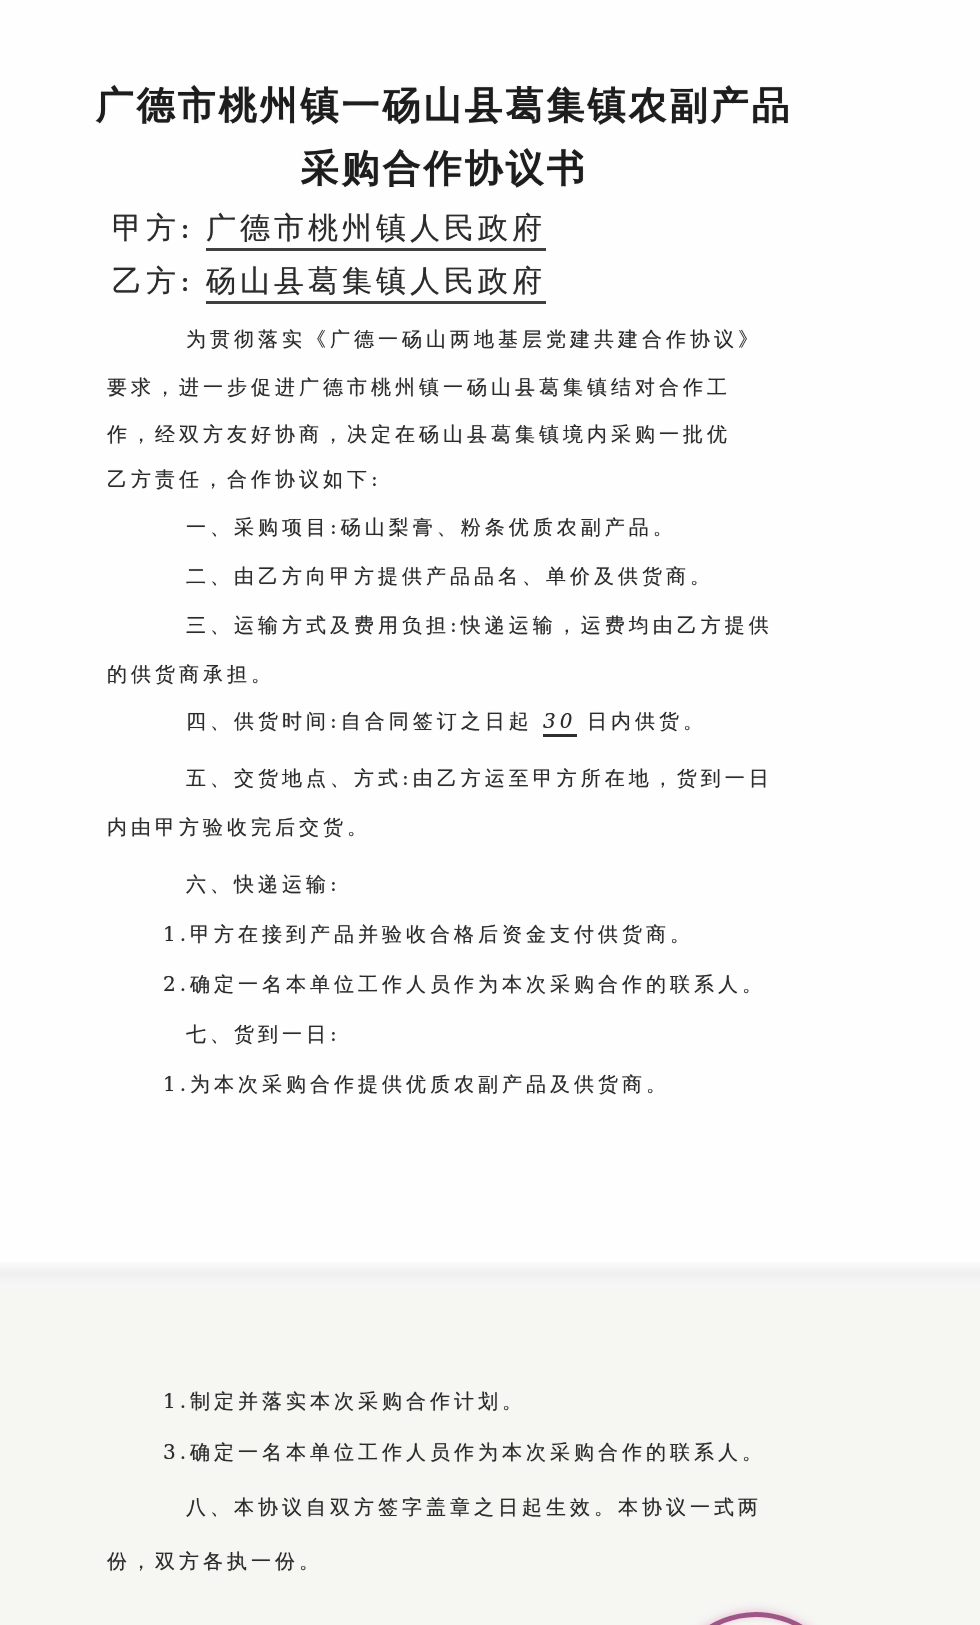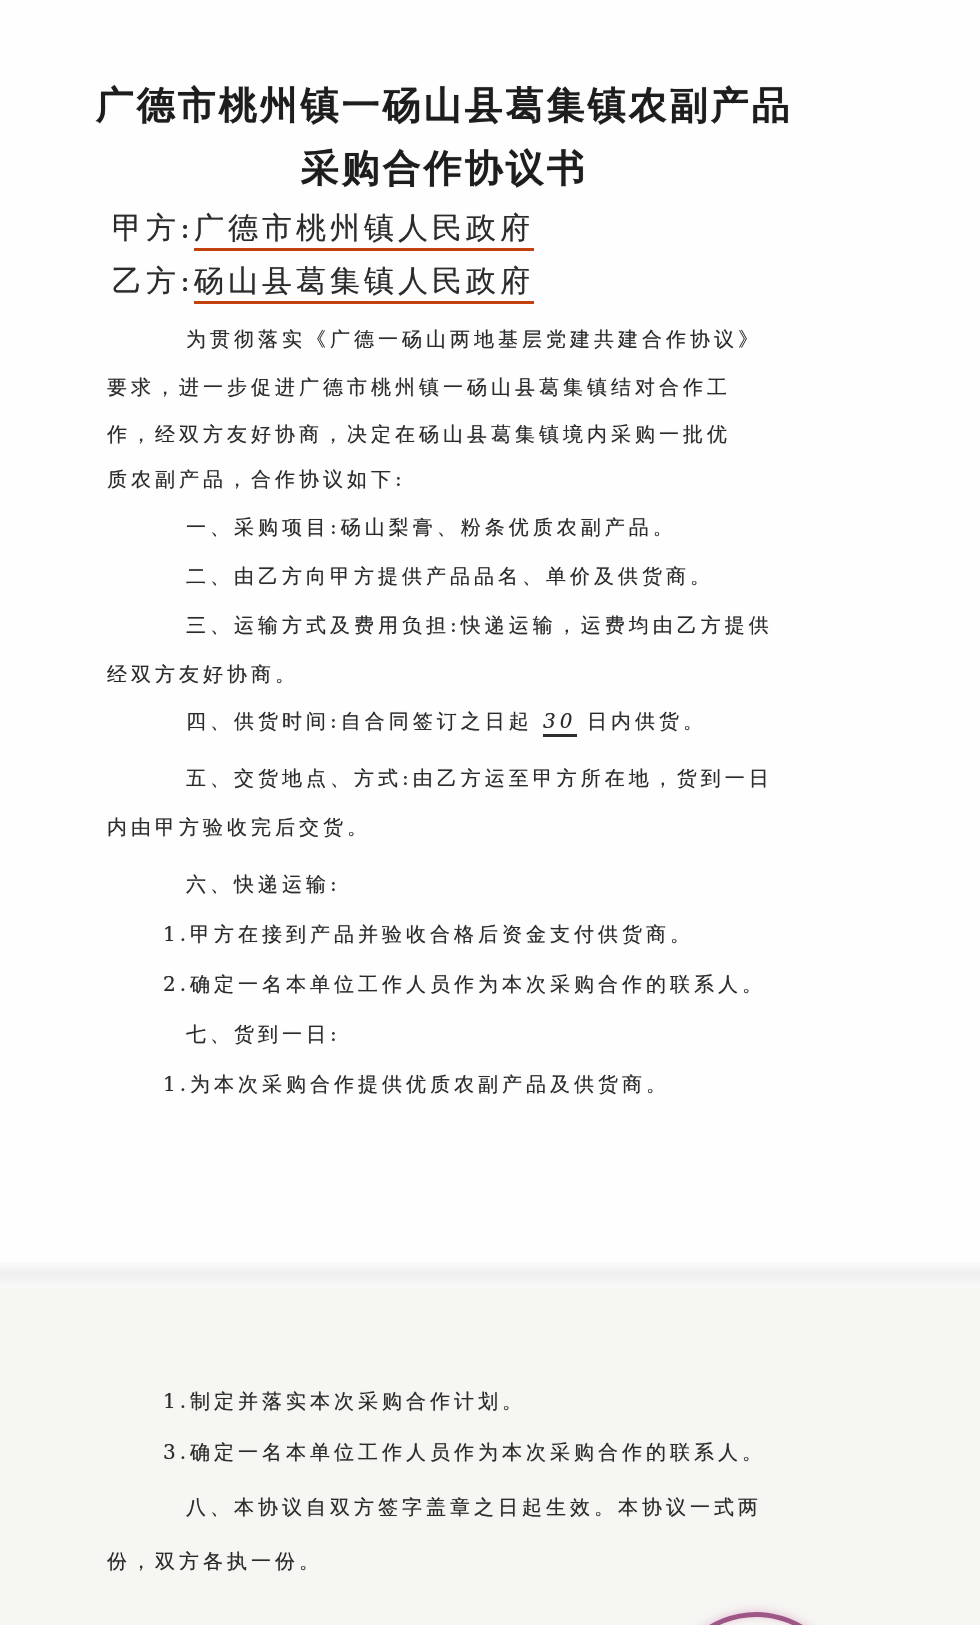--- a/index.html
+++ b/index.html
@@ -39,22 +39,23 @@
   .title-line {
     position: absolute; left: 0; width: 889px;
     text-align: center;
     font-size: 38px; font-weight: bold;
     letter-spacing: 3px;
     color: #1d1d1d;
     text-shadow: 0 0 0.8px rgba(30,30,30,0.6);
     white-space: nowrap;
   }
   .u-name {
-    border-bottom: 3px solid #c2410c;
+    border-bottom: 3px solid #404040;
     padding-bottom: 3px;
+    margin-left: 12px;
   }
   .u-days {
     border-bottom: 3px solid #2e2e2e;
     padding-bottom: 1px;
     font-style: italic;
   }
   .seal {
     position: absolute;
     left: 668px; top: 1612px;
     width: 166px; height: 160px;
@@ -72,26 +73,26 @@
 
 <div class="title-line" style="top:80px">广德市桃州镇一砀山县葛集镇农副产品</div>
 <div class="title-line" style="top:143px">采购合作协议书</div>
 
 <div class="line party-line" style="top:210px"><span>甲方:</span><span class="u-name">广德市桃州镇人民政府</span></div>
 <div class="line party-line" style="top:263px"><span>乙方:</span><span class="u-name">砀山县葛集镇人民政府</span></div>
 
 <div class="line indent" style="top:321px">为贯彻落实《广德一砀山两地基层党建共建合作协议》</div>
 <div class="line" style="top:369px">要求，进一步促进广德市桃州镇一砀山县葛集镇结对合作工</div>
 <div class="line" style="top:416px">作，经双方友好协商，决定在砀山县葛集镇境内采购一批优</div>
-<div class="line" style="top:461px">质农副产品，合作协议如下:</div>
+<div class="line" style="top:461px">乙方责任，合作协议如下:</div>
 
 <div class="line indent" style="top:509px">一、采购项目:砀山梨膏、粉条优质农副产品。</div>
 <div class="line indent" style="top:558px">二、由乙方向甲方提供产品品名、单价及供货商。</div>
 <div class="line indent" style="top:607px">三、运输方式及费用负担:快递运输，运费均由乙方提供</div>
-<div class="line" style="top:656px">经双方友好协商。</div>
+<div class="line" style="top:656px">的供货商承担。</div>
 
 <div class="line indent" style="top:703px"><span>四、供货时间:自合同签订之日起 </span><span class="u-days">30</span><span> 日内供货。</span></div>
 
 <div class="line indent" style="top:760px">五、交货地点、方式:由乙方运至甲方所在地，货到一日</div>
 <div class="line" style="top:809px">内由甲方验收完后交货。</div>
 
 <div class="line indent" style="top:866px">六、快递运输:</div>
 <div class="line num-indent" style="top:916px">1.甲方在接到产品并验收合格后资金支付供货商。</div>
 <div class="line num-indent" style="top:966px">2.确定一名本单位工作人员作为本次采购合作的联系人。</div>
 

